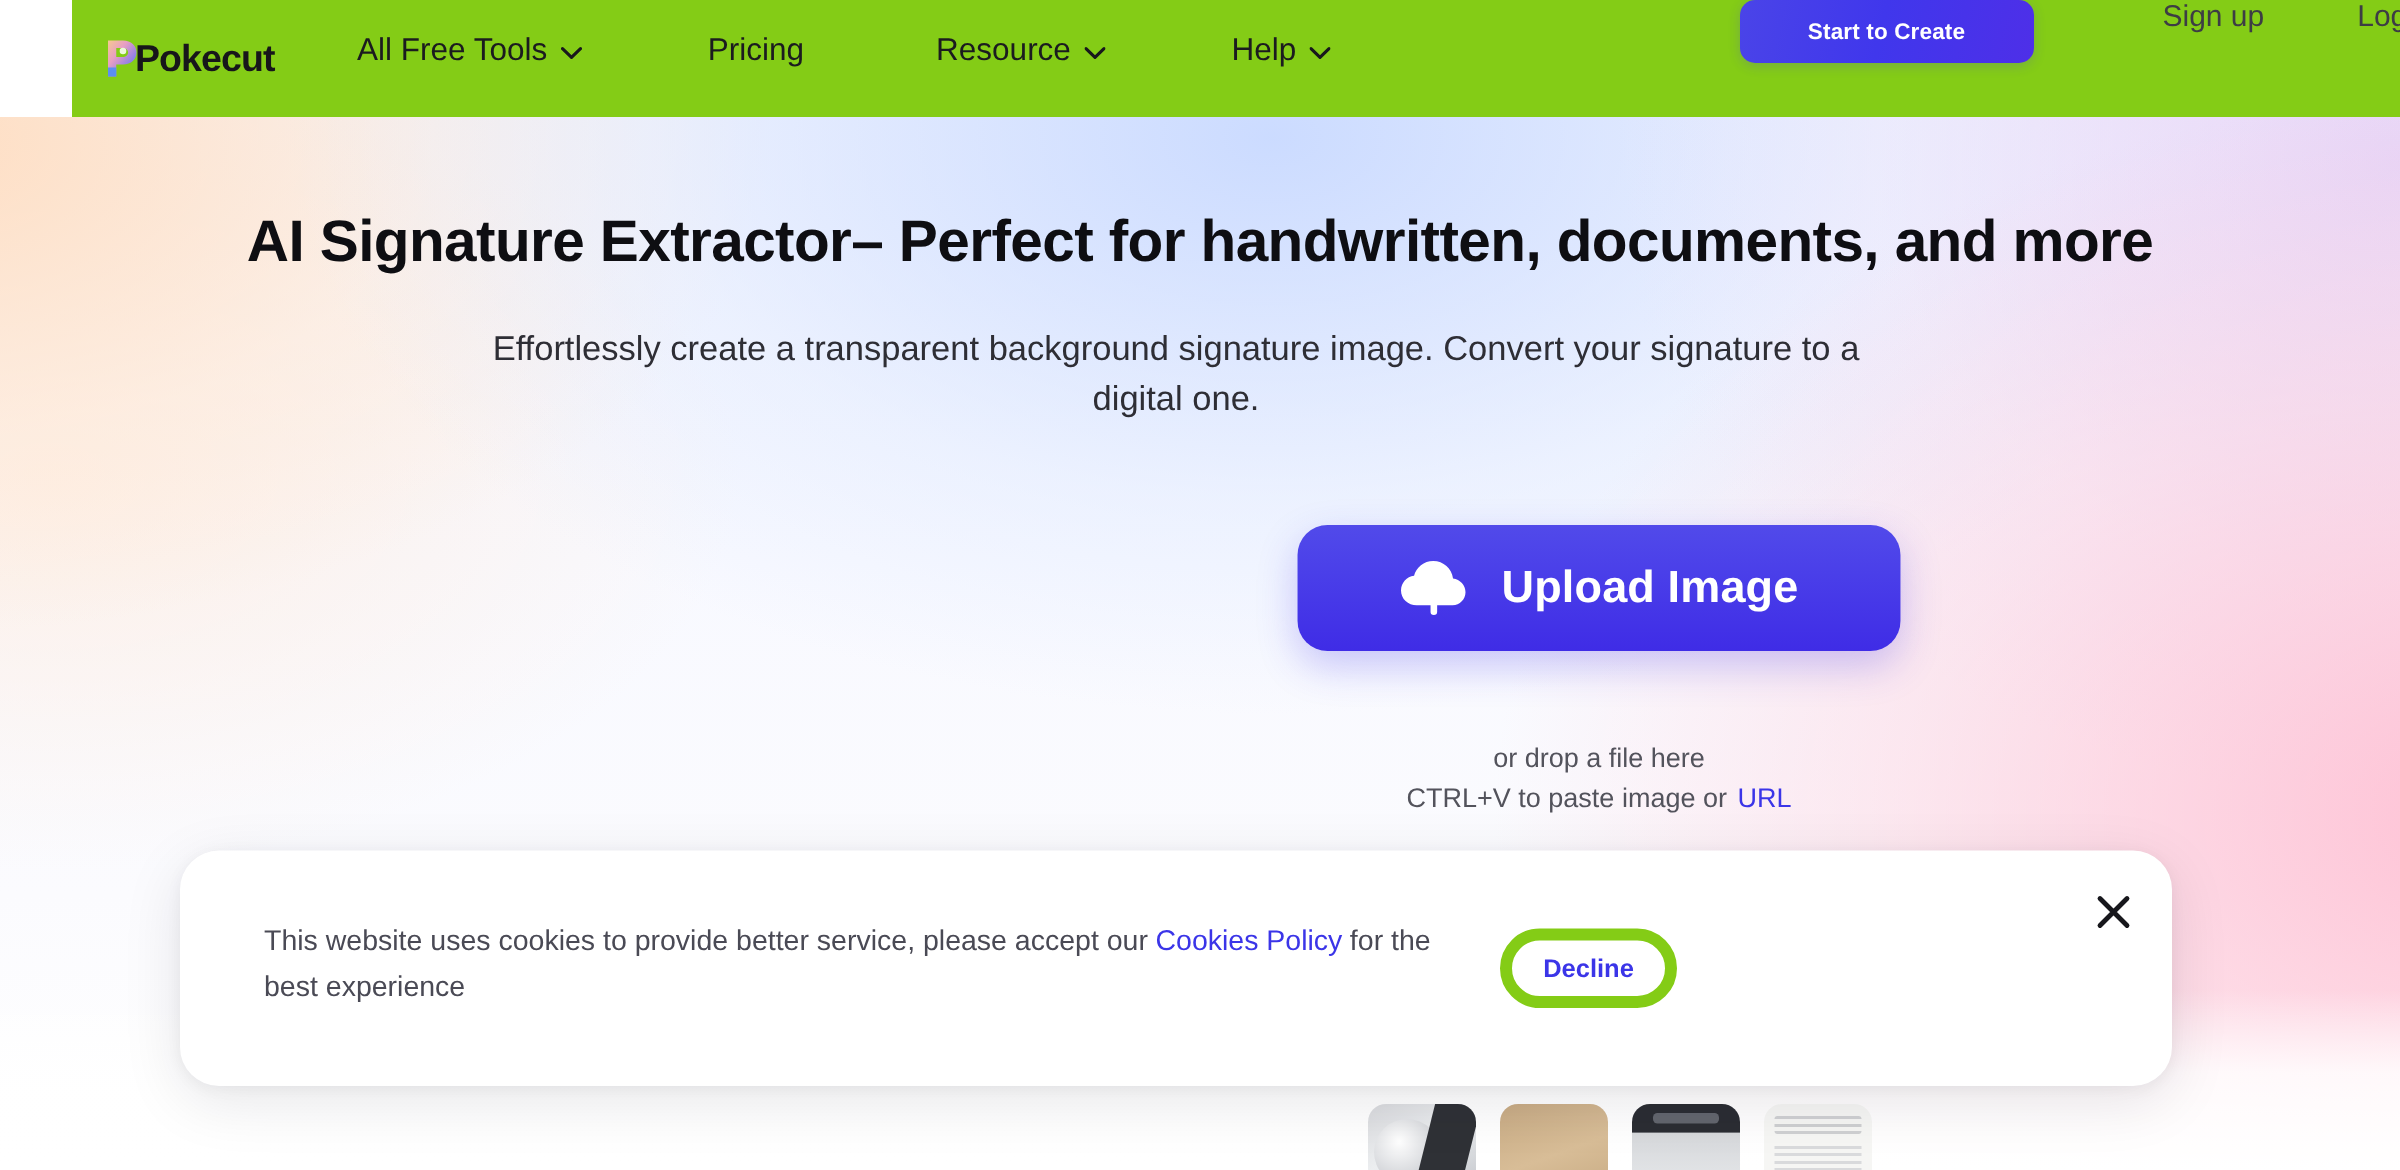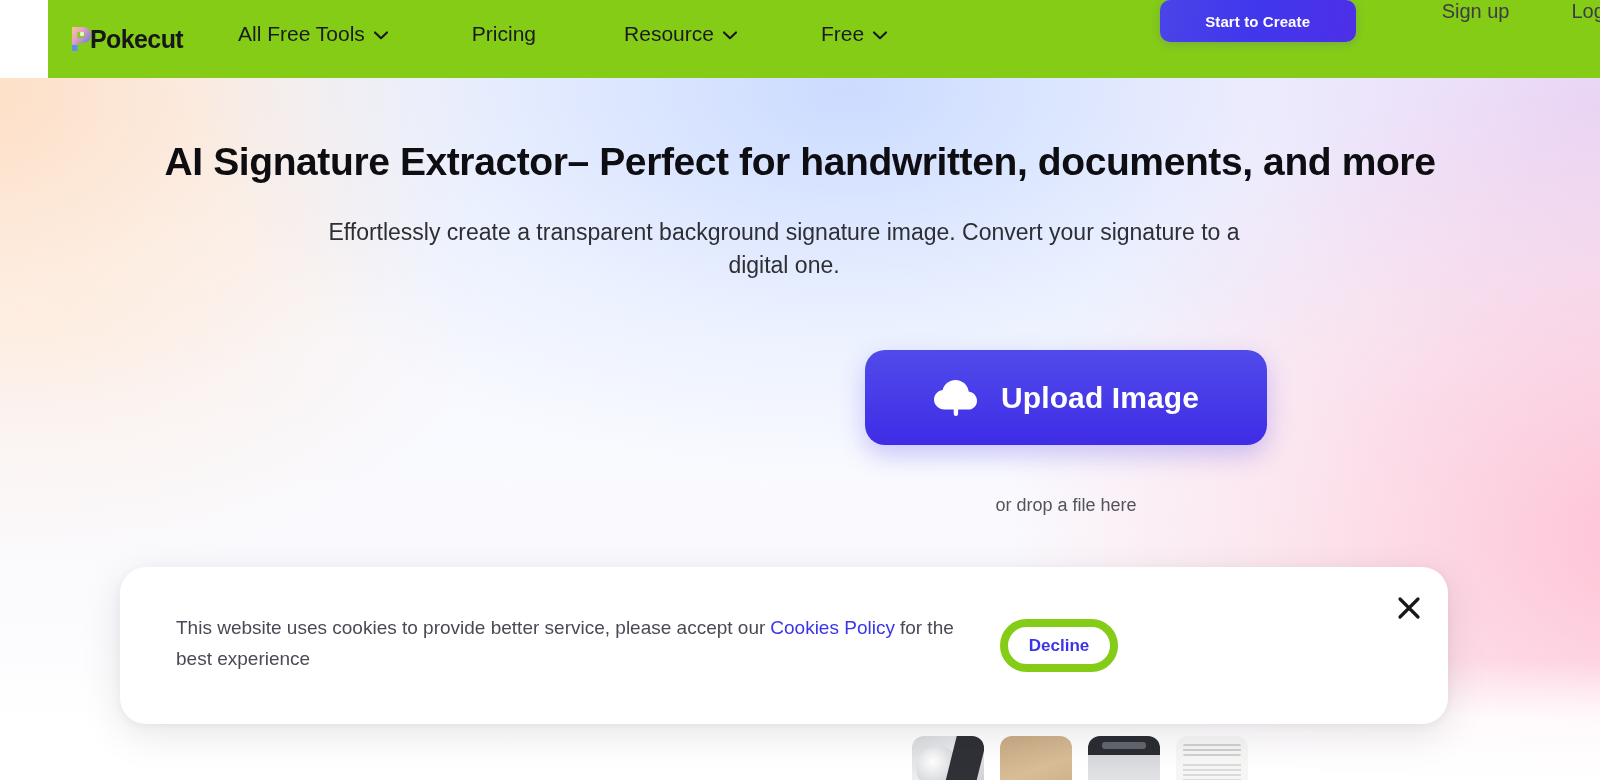--- a/index.html
+++ b/index.html
@@ -143,21 +143,21 @@
     z-index: 5;
   }
 
   
   .upload-wrap {
     position: absolute; top: 350px; left: 865px;
     width: 402px;
     z-index: 6;
   }
   .btn-upload {
-    width: 402px; height: 95px;
+    width: 402px; height: 84px;
     border: none; border-radius: 20px;
     background: linear-gradient(180deg, #514aea 0%, #4a3fe9 38%, #3f2ce6 100%);
     color: #ffffff;
     font-family: "Liberation Sans", sans-serif;
     cursor: pointer;
     display: flex; align-items: center; justify-content: center;
     gap: 22px;
     box-shadow: 0 10px 26px rgba(66,49,230,0.26);
   }
   .btn-upload .label {
@@ -324,21 +324,21 @@
       <div class="nav-item nav-resource">
         <span>Resource</span>
         <span class="chev">
           <svg width="14" height="9" viewBox="0 0 14 9">
               <path d="M1 1.4 L7 7.2 L13 1.4" stroke="#18181c" stroke-width="2.1" fill="none" stroke-linecap="round" stroke-linejoin="round"></path>
             </svg>
         </span>
       </div>
 
       <div class="nav-item nav-help">
-        <span>Free</span>
+        <span>Help</span>
         <span class="chev">
           <svg width="14" height="9" viewBox="0 0 14 9">
               <path d="M1 1.4 L7 7.2 L13 1.4" stroke="#18181c" stroke-width="2.1" fill="none" stroke-linecap="round" stroke-linejoin="round"></path>
             </svg>
         </span>
       </div>
     </nav>
 
     <div class="header-right">
       <button class="btn-start">Start to Create</button>
@@ -362,20 +362,23 @@
           <rect x="20.7" y="18" width="4.4" height="20" rx="2.2" fill="#ffffff"></rect>
           <path d="M23 15.2 L31.4 24.6 L14.6 24.6 Z" fill="#ffffff"></path>
         </svg>
       </span>
       <span class="label">Upload Image</span>
     </button>
   </div>
 
   <div class="drop-hint">
     <div class="line1">or drop a file here</div>
+    <div class="line2">
+      <span>CTRL+V to paste image or</span><span class="url-link">URL</span>
+    </div>
   </div>
 
   <div class="samples">
     <div class="sample sample-1"></div>
     <div class="sample sample-2"></div>
     <div class="sample sample-3"></div>
     <div class="sample sample-4"></div>
   </div>
 
   <div class="cookie-card">

